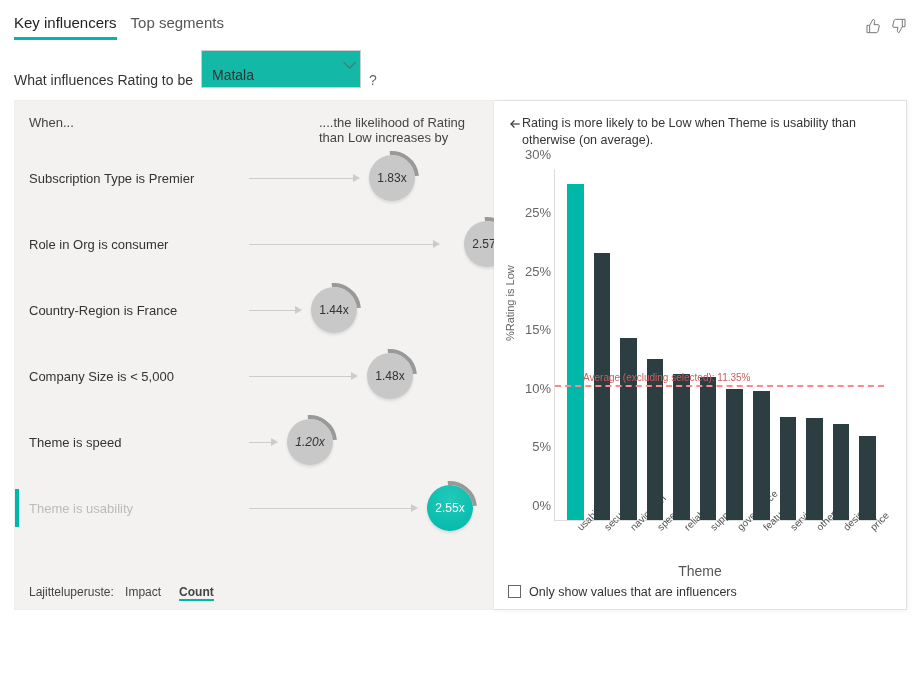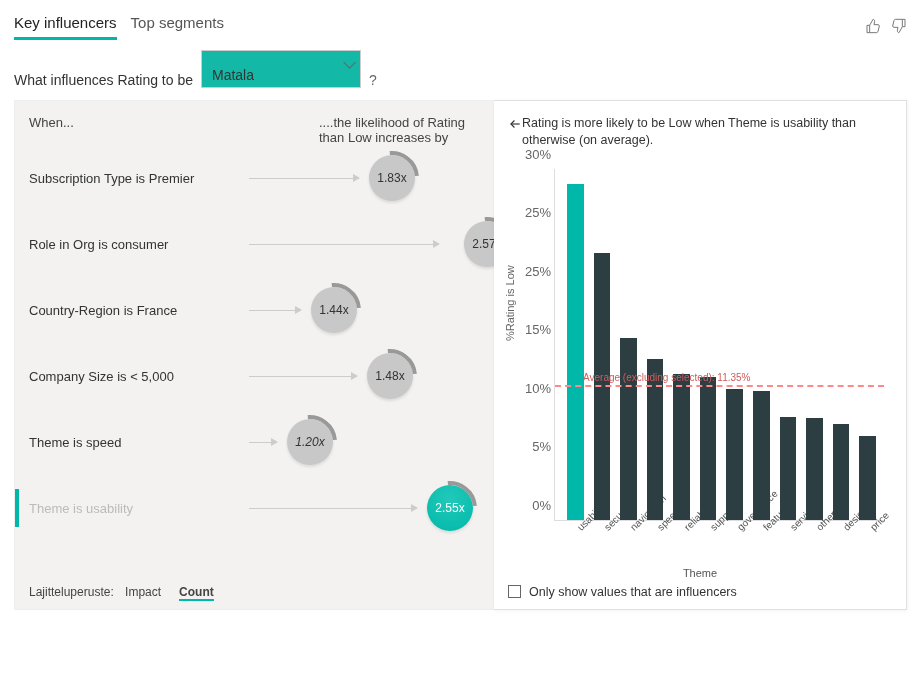--- a/index.html
+++ b/index.html
@@ -42,21 +42,21 @@
   .chart { position: relative; height: 440px; padding-left: 46px; padding-bottom: 78px; }
   .ylabel { position: absolute; left: -4px; top: 50%; transform: rotate(-90deg) translateX(50%); transform-origin: left top; font-size: 11px; color: #666; }
   .plot { position: absolute; left: 46px; right: 8px; top: 10px; bottom: 78px; border-left: 1px solid #ddd; border-bottom: 1px solid #ddd; }
   .ytick { position: absolute; left: -38px; width: 34px; text-align: right; font-size: 13px; color: #666; transform: translateY(-50%); }
   .avg-line { position: absolute; left: 0; right: 0; border-top: 2px dashed #f88; }
   .avg-label { position: absolute; font-size: 10px; color: #cd5c5c; white-space: nowrap; }
   .bars { position: absolute; left: 12px; right: 8px; bottom: 0; top: 0; display: flex; align-items: flex-end; gap: 10px; }
   .bar { width: 19px; background: #2d3e43; position: relative; }
   .bar.sel { background: #00b8a9; }
   .xlabel { position: absolute; bottom: -16px; left: 50%; transform: rotate(-45deg); transform-origin: top left; font-size: 10px; color: #555; white-space: nowrap; }
-  .xtitle { position: absolute; bottom: 20px; left: 50%; transform: translateX(-50%); font-size: 11px; color: #555; }
+  .xtitle { position: absolute; bottom: 20px; left: 50%; transform: translateX(-50%); font-size: 14px; color: #555; }
   .onlyinf { position: absolute; bottom: 10px; left: 14px; display: flex; align-items: center; gap: 8px; font-size: 12.5px; color: #333; }
   .checkbox { width: 13px; height: 13px; border: 1px solid #666; background: #fff; cursor: pointer; }
 </style>
 </head>
 <body>
 
 <div class="header">
   <div class="tabs">
     <div class="tab active">Key influencers</div>
     <div class="tab">Top segments</div>

